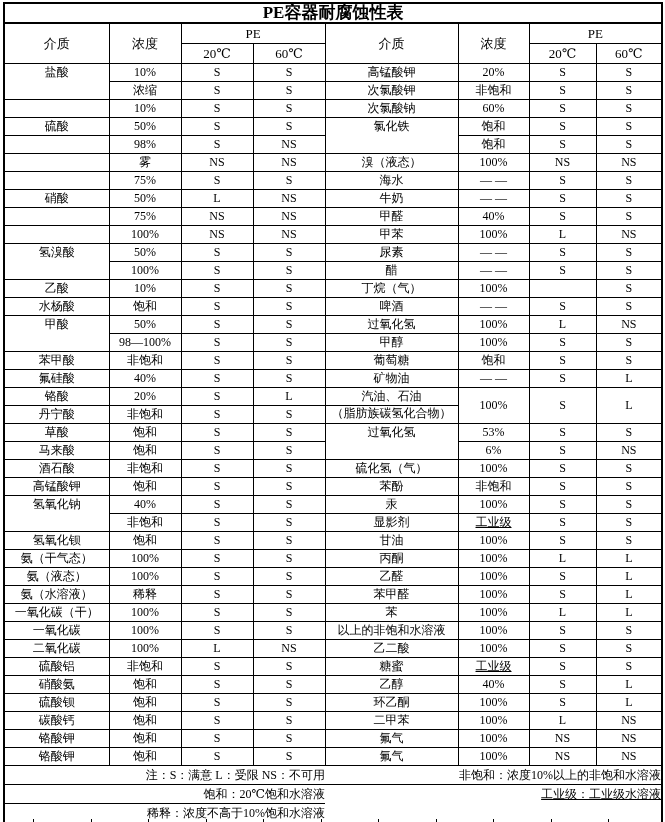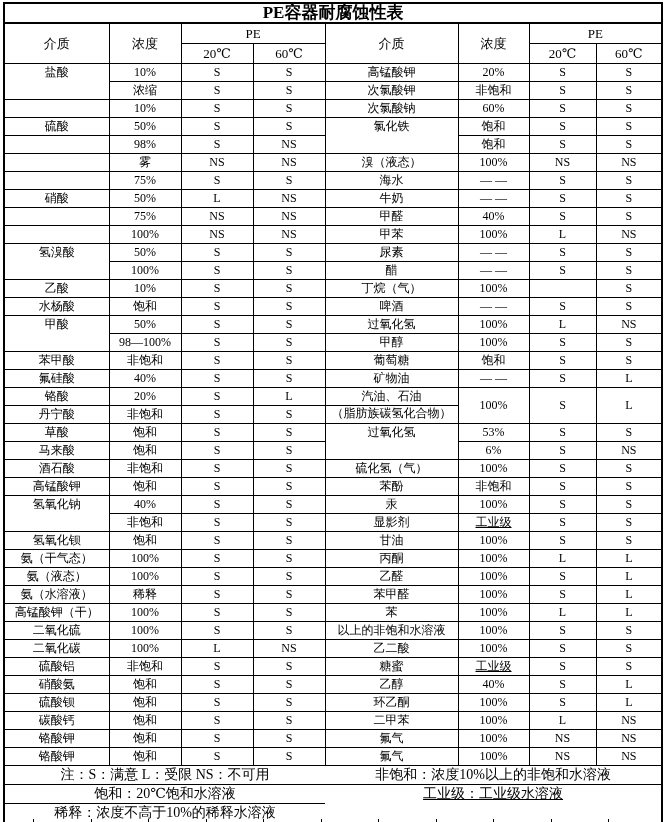--- a/index.html
+++ b/index.html
@@ -19,21 +19,21 @@
   tr.title-row td{
     font-size:17px;font-weight:bold;height:18px;line-height:18px;
     border-bottom:2px solid #000000;
     text-align:center;
   }
   tr.h1 td, tr.h2 td{height:19px;line-height:19px;font-size:13px;}
   td.vtop{vertical-align:top;}
   td.small{font-size:12px;font-family:Liberation Mono, monospace;}
   td.u{text-decoration:underline;text-align:center;}
   tr.note td{
-    text-align:center;height:18px;line-height:18px;font-size:14px;
+    text-align:right;height:18px;line-height:18px;font-size:12px;
   }
   td.note-l{border-right:none;}
   td.note-r{border-left:none;}
   td.no-b{border-bottom:none;margin-left:48px;}
   td.no-t{border-top:none;}
   .stub{position:absolute;width:1px;height:3px;background:#000;top:819px;}
 </style>
 </head>
 <body>
 
@@ -353,31 +353,31 @@
         <td>氨（水溶液）</td>
         <td>稀释</td>
         <td>S</td>
         <td>S</td>
         <td>苯甲醛</td>
         <td>100%</td>
         <td>S</td>
         <td>L</td>
       </tr>
       <tr>
-        <td>高锰酸钾（干）</td>
+        <td>一氧化碳（干）</td>
         <td>100%</td>
         <td>S</td>
         <td>S</td>
         <td>苯</td>
         <td>100%</td>
         <td>L</td>
         <td>L</td>
       </tr>
       <tr>
-        <td>二氧化硫</td>
+        <td>一氧化碳</td>
         <td>100%</td>
         <td>S</td>
         <td>S</td>
         <td>以上的非饱和水溶液</td>
         <td>100%</td>
         <td>S</td>
         <td>S</td>
       </tr>
       <tr>
         <td>二氧化碳</td>
@@ -453,21 +453,21 @@
   <tbody>
   <tr class="note">
     <td colspan="4" class="note-l">注：S：满意 L：受限 NS：不可用</td>
     <td colspan="4" class="note-r">非饱和：浓度10%以上的非饱和水溶液</td>
   </tr>
   <tr class="note">
     <td colspan="4" class="note-l">饱和：20℃饱和水溶液</td>
     <td colspan="4" class="note-r no-b u">工业级：工业级水溶液</td>
   </tr>
   <tr class="note">
-    <td colspan="4" class="note-l">稀释：浓度不高于10%的稀释水溶液</td>
+    <td colspan="4" class="note-l">稀释：浓度不高于10%饱和水溶液</td>
     <td colspan="4" class="note-r no-t"></td>
   </tr>
   </tbody>
 </table>
 
 <div class="stub" style="left: 33px;"></div>
 <div class="stub" style="left: 91px;"></div>
 <div class="stub" style="left: 148px;"></div>
 <div class="stub" style="left: 206px;"></div>
 <div class="stub" style="left: 263px;"></div>

